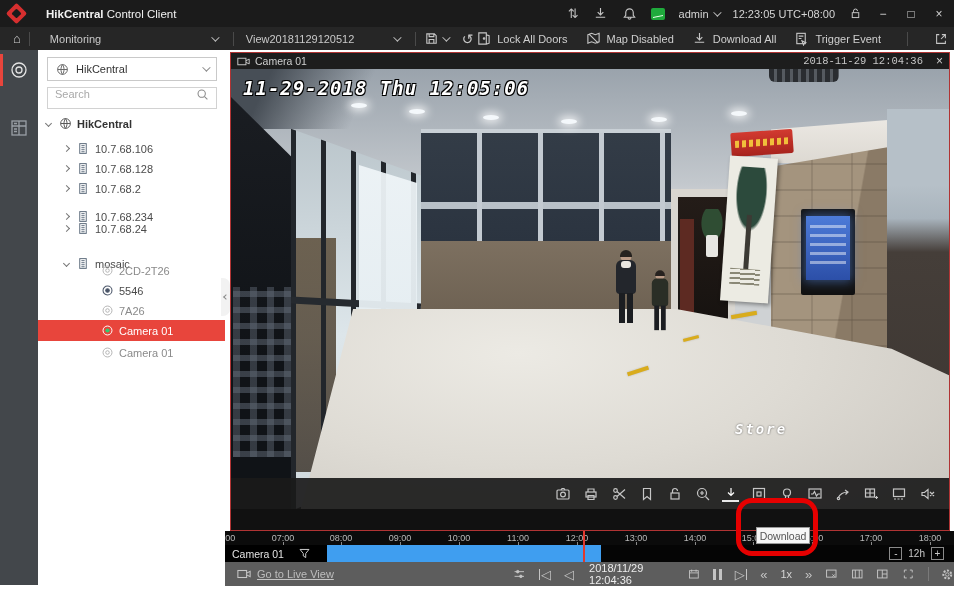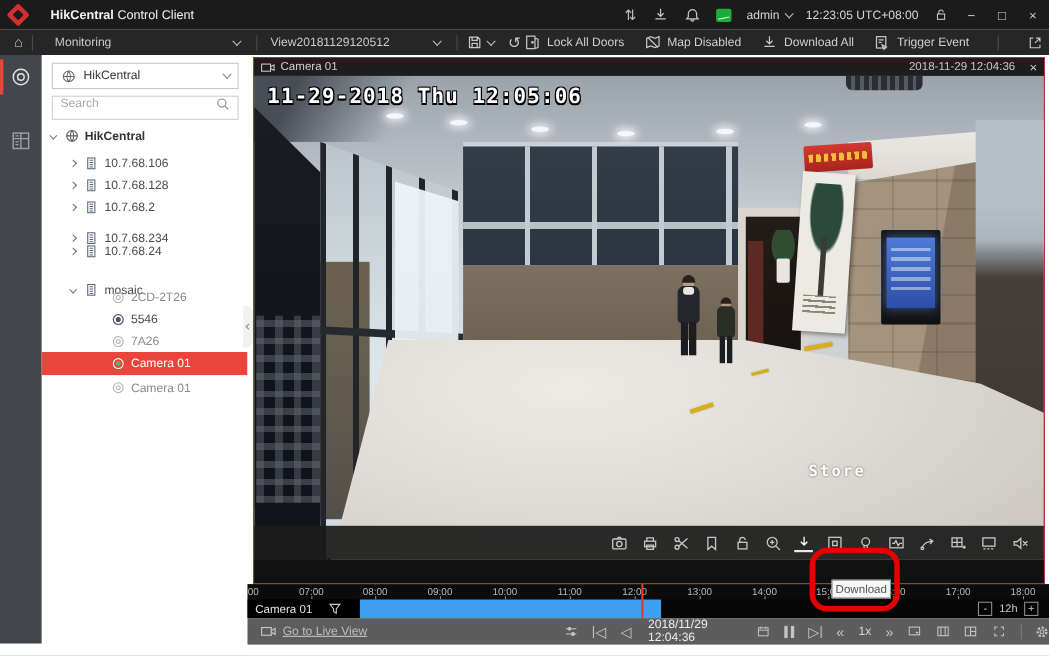--- a/index.html
+++ b/index.html
@@ -52,23 +52,23 @@
   .tchev.open { transform:rotate(45deg); }
   .tchev.closed { transform:rotate(-45deg); }
   .ticon { display:inline-flex; width:14px; justify-content:center; }
 
   
   .main { position:absolute; left:225px; top:50px; width:729px; height:546px; background:#fff; }
 
   
   .tile { position:absolute; left:5px; top:2px; width:720px; height:479px; border:1px solid #b03434; background:#111; }
   .tile-head { position:absolute; left:0; top:0; width:718px; height:16px; background:#1d1d1d; display:flex; align-items:center; padding:0 6px; gap:5px; color:#cfcfcf; font-size:10.5px; }
-  .tile-head .ts { margin-left:auto; color:#c6c6c6; }
+  .tile-head .ts { margin-left:auto; color:#c6c6c6;font-family:Liberation Mono, monospace; }
   .tile-x { color:#cfcfcf; font-size:12px; margin-left:8px; }
-  .scene { position:absolute; left:0; top:16px; width:718px; height:440px; background:linear-gradient(#9aa3ac 0%, #c3c8cd 26%, #cfd2d4 30%); overflow:hidden; }
+  .scene { position:absolute; left:0; top:16px; width:718px; height:440px; background:linear-gradient(#9aa3ac 0%, #c3c8cd 26%, #cfd2d4 30%); overflow:hidden;font-style:italic; }
 
   
   .s-ceilcorner { position:absolute; left:0; top:0; width:180px; height:60px; background:linear-gradient(115deg,#474e56 20%, rgba(71,78,86,0) 70%); }
   .s-vent { position:absolute; left:538px; top:0; width:70px; height:13px; background:repeating-linear-gradient(90deg,#2a2d31 0 5px,#555a60 5px 8px); border-radius:0 0 6px 6px; }
   .s-light { position:absolute; width:16px; height:5px; border-radius:50%; background:#f4f8fb; box-shadow:0 0 8px 3px rgba(255,255,255,.75); }
   .s-leftwall { position:absolute; left:0; top:28px; width:70px; height:433px; background:linear-gradient(#1a1d22,#101317 60%); clip-path:polygon(0 0,100% 16%,100% 100%,0 100%); }
   .s-photos { position:absolute; left:2px; top:190px; width:60px; height:170px; opacity:.8;
      background:repeating-linear-gradient(0deg, rgba(120,130,145,.5) 0 6px, transparent 6px 16px),
                 repeating-linear-gradient(90deg, rgba(120,130,145,.45) 0 7px, transparent 7px 17px); }
   .s-storefront { position:absolute; left:60px; top:52px; width:130px; height:390px; background:linear-gradient(#b9c4ca,#dde6ea 55%,#cfd8dc); clip-path:polygon(0 2%,100% 14%,100% 86%,0 100%); }

